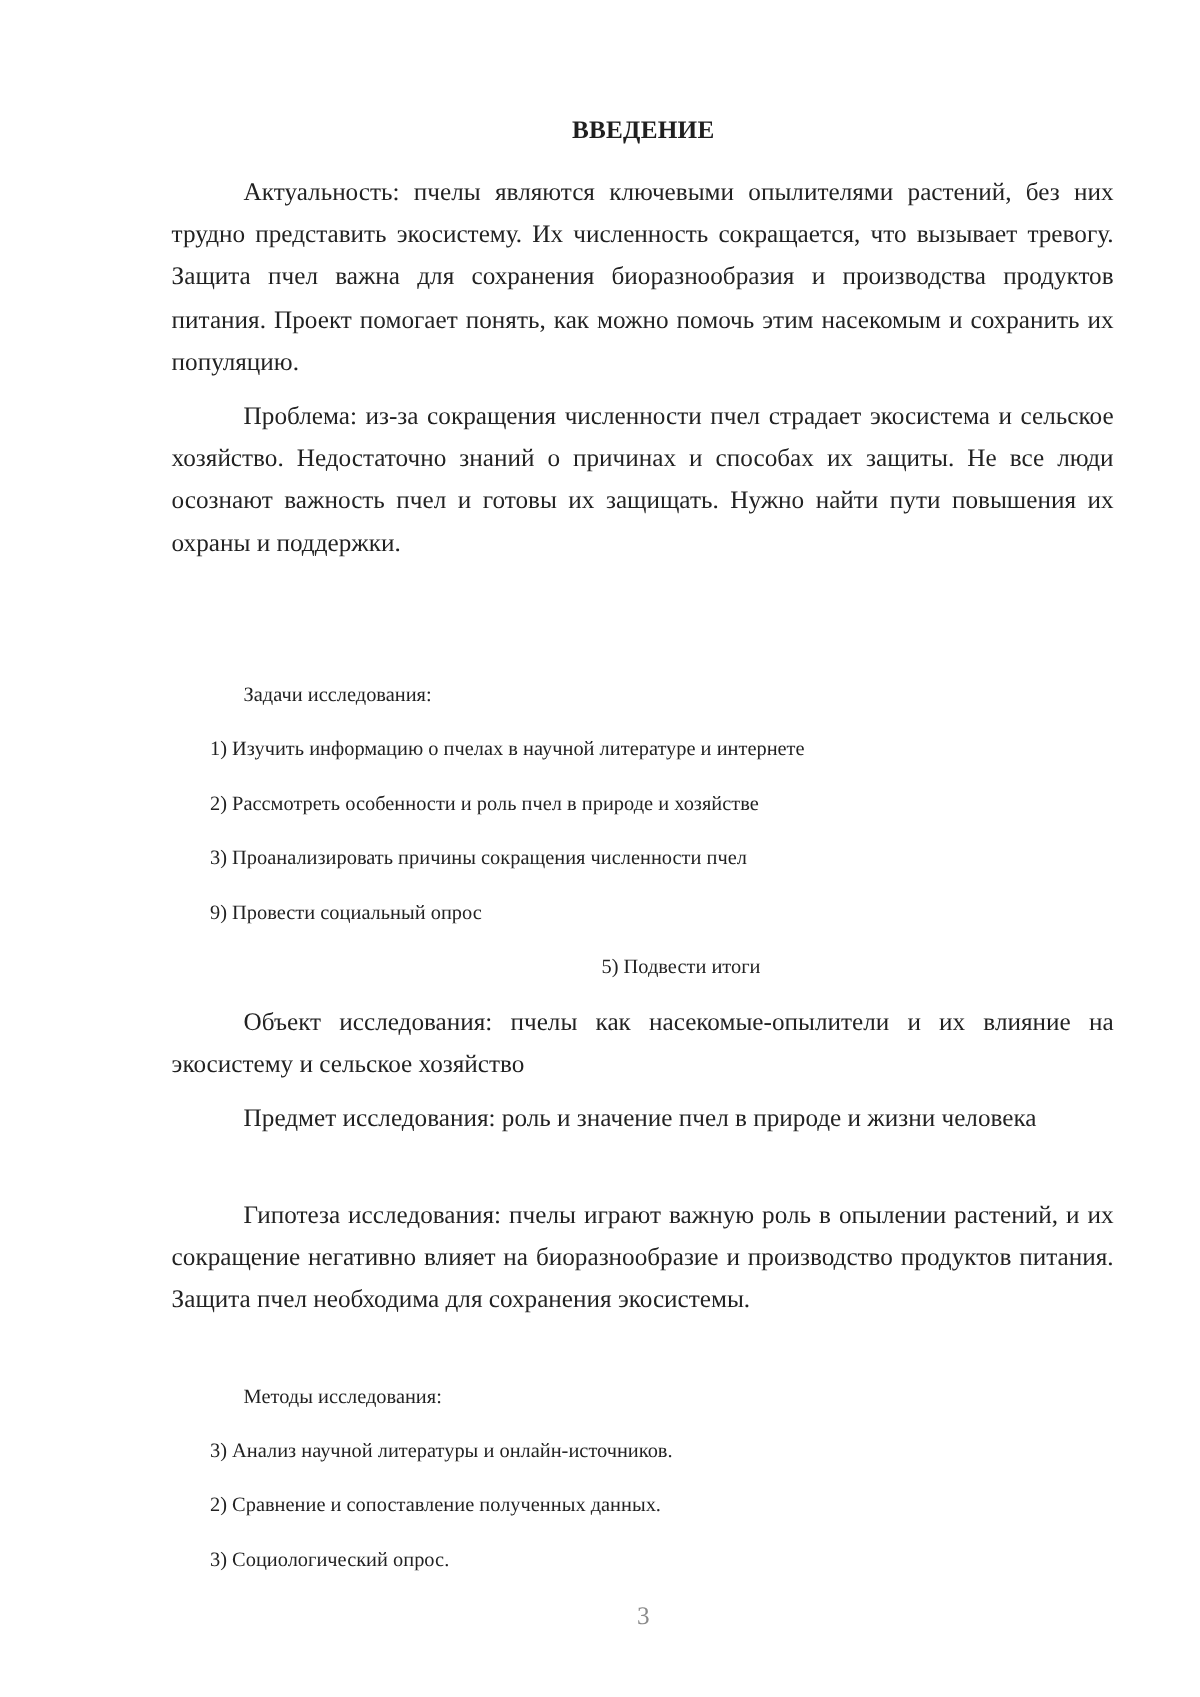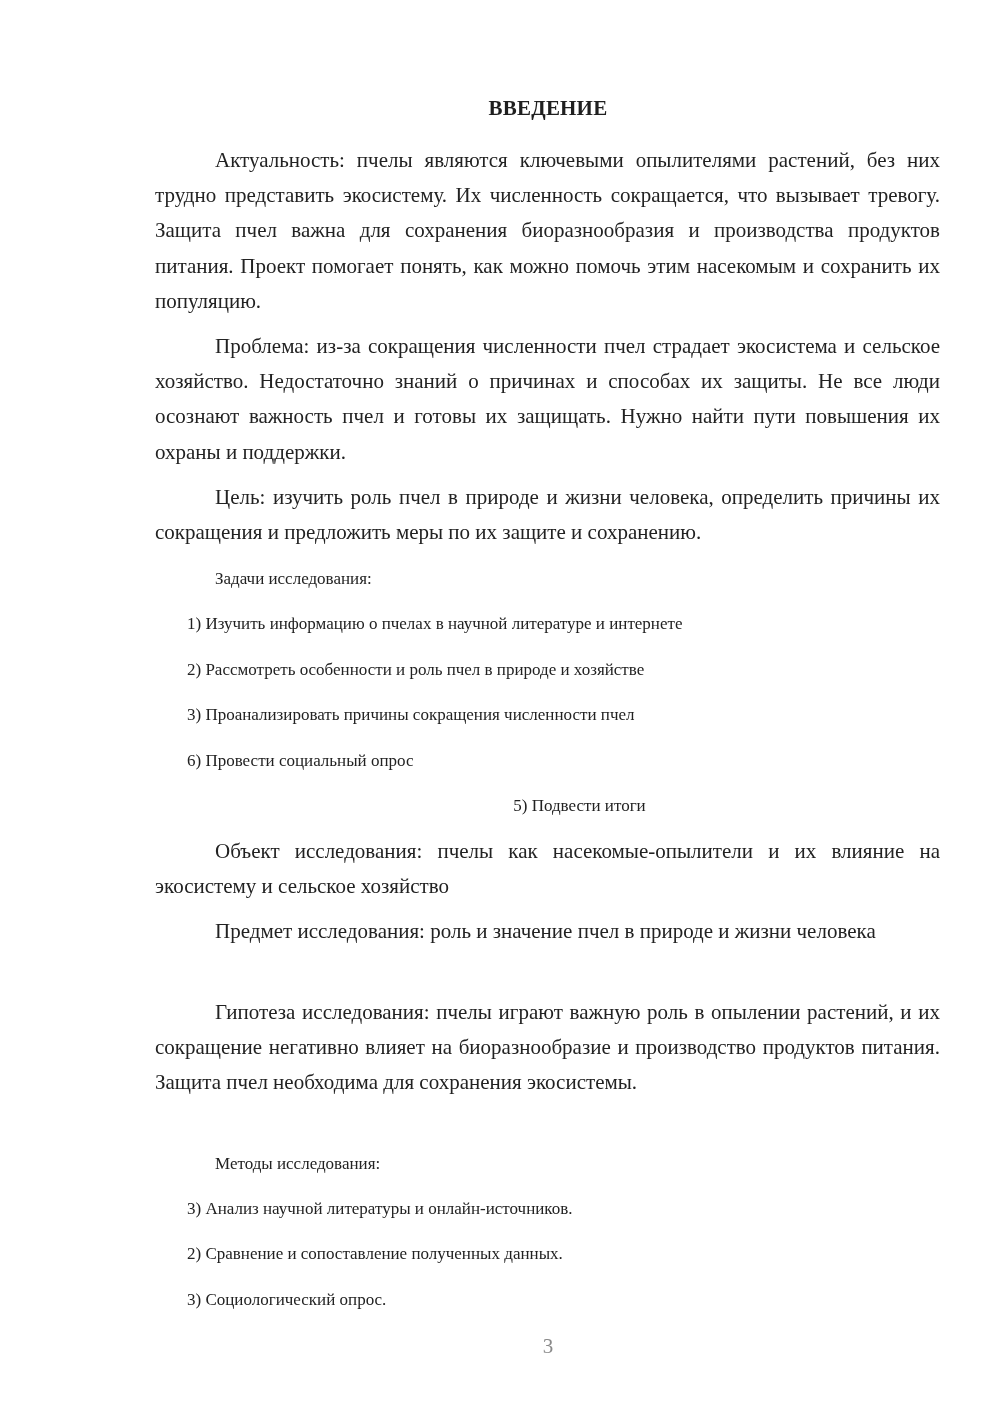--- a/index.html
+++ b/index.html
@@ -10,21 +10,21 @@
     body {
       width: 1000px;
       height: 1414px;
       position: relative;
       overflow: hidden;
       font-family: "Liberation Serif", "DejaVu Serif", serif;
       color: #222222;
     }
     .page {
       position: absolute;
-      left: 12px;
+      left: 0;
       top: 0;
       width: 936px;
       height: 1414px;
     }
     .title {
       position: absolute;
       top: 96px;
       left: 0;
       width: 1072px;
       text-align: center;
@@ -74,31 +74,28 @@
   <div class="title">ВВЕДЕНИЕ</div>
 
   <div class="para" style="top:143px;">
     <span class="indent"></span><span>Актуальность: пчелы являются ключевыми опылителями растений, без них трудно представить экосистему. Их численность сокращается, что вызывает тревогу. Защита пчел важна для сохранения биоразнообразия и производства продуктов питания. Проект помогает понять, как можно помочь этим насекомым и сохранить их популяцию.</span>
   </div>
 
   <div class="para" style="top:329px;">
     <span class="indent"></span><span>Проблема: из-за сокращения численности пчел страдает экосистема и сельское хозяйство. Недостаточно знаний о причинах и способах их защиты. Не все люди осознают важность пчел и готовы их защищать. Нужно найти пути повышения их охраны и поддержки.</span>
   </div>
 
-  <div class="para" style="top:480px;">
-    <span class="indent"></span><span>Цель: изучить роль пчел в природе и жизни человека, определить причины их сокращения и предложить меры по их защите и сохранению.</span>
-  </div>
 
   <div class="line indent-1" style="top:561px;">Задачи исследования:</div>
 
   <div>
     <div class="line indent-list" style="top:606px;">1) Изучить информацию о пчелах в научной литературе и интернете</div>
     <div class="line indent-list" style="top:652px;">2) Рассмотреть особенности и роль пчел в природе и хозяйстве</div>
     <div class="line indent-list" style="top:697px;">3) Проанализировать причины сокращения численности пчел</div>
-    <div class="line indent-list" style="top:743px;">6) Провести социальный опрос</div>
+    <div class="line indent-list" style="top:743px;">9) Провести социальный опрос</div>
     <div class="line indent-list" style="top:788px;text-align:center;">5) Подвести итоги</div>
   </div>
 
   <div class="para" style="top:834px;">
     <span class="indent"></span><span>Объект исследования: пчелы как насекомые-опылители и их влияние на экосистему и сельское хозяйство</span>
   </div>
 
   <div class="para" style="top:914px;">
     <span class="indent"></span><span>Предмет исследования: роль и значение пчел в природе и жизни человека</span>
   </div>

